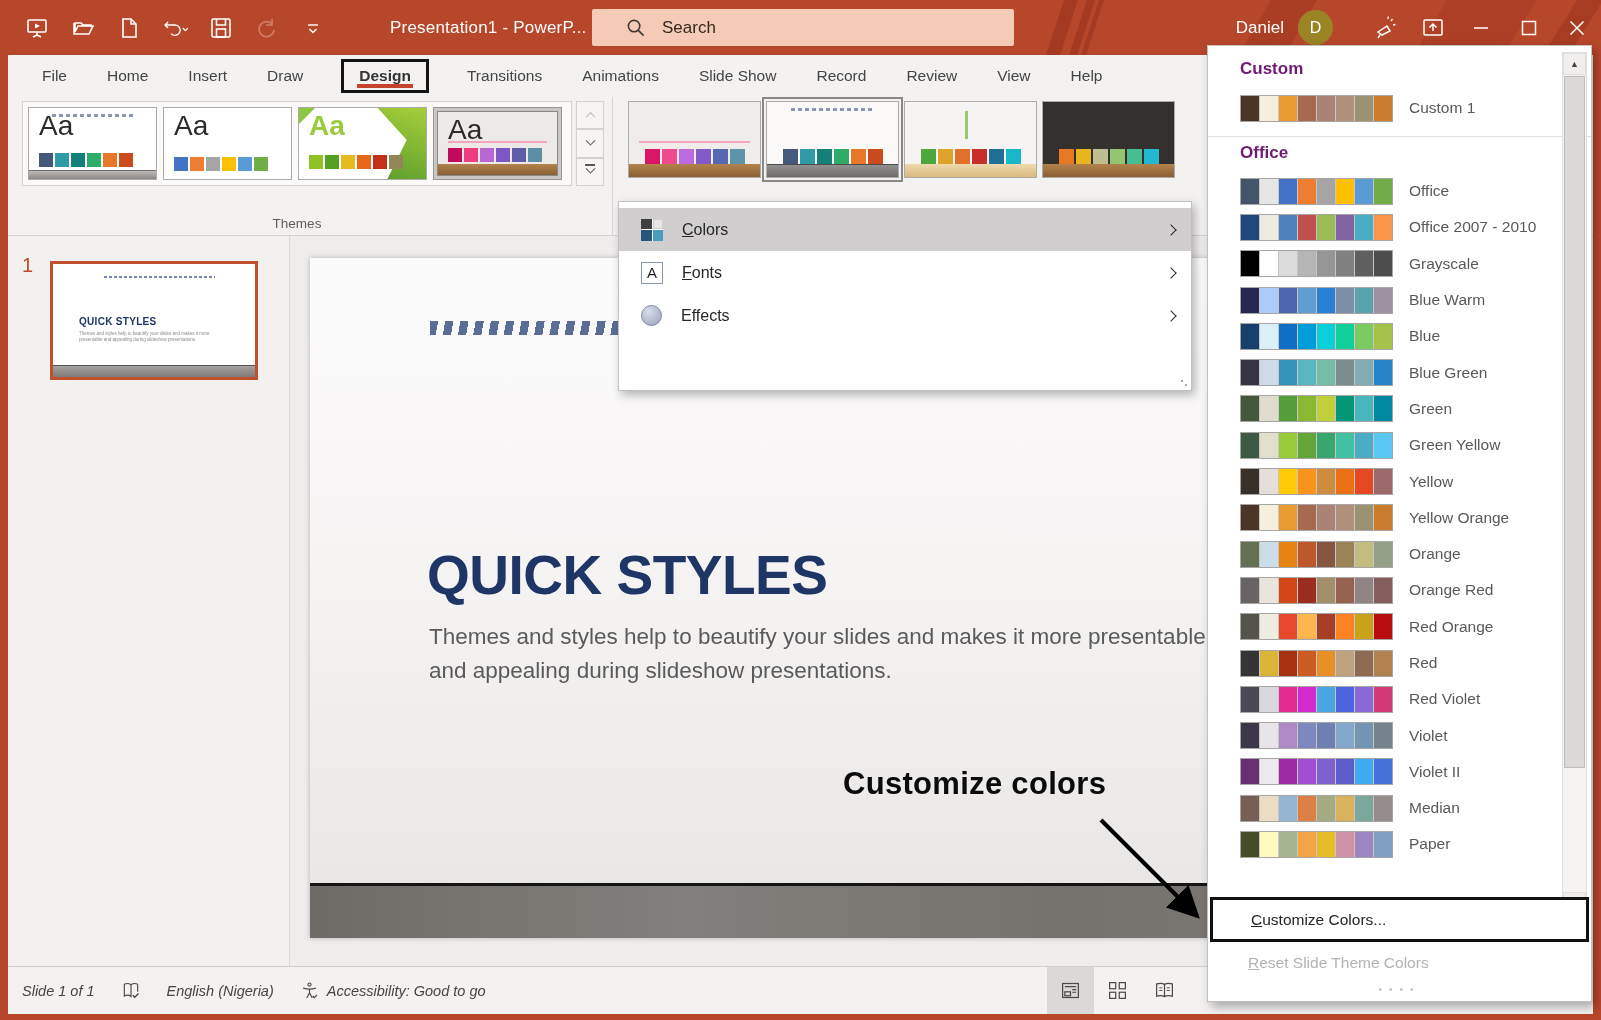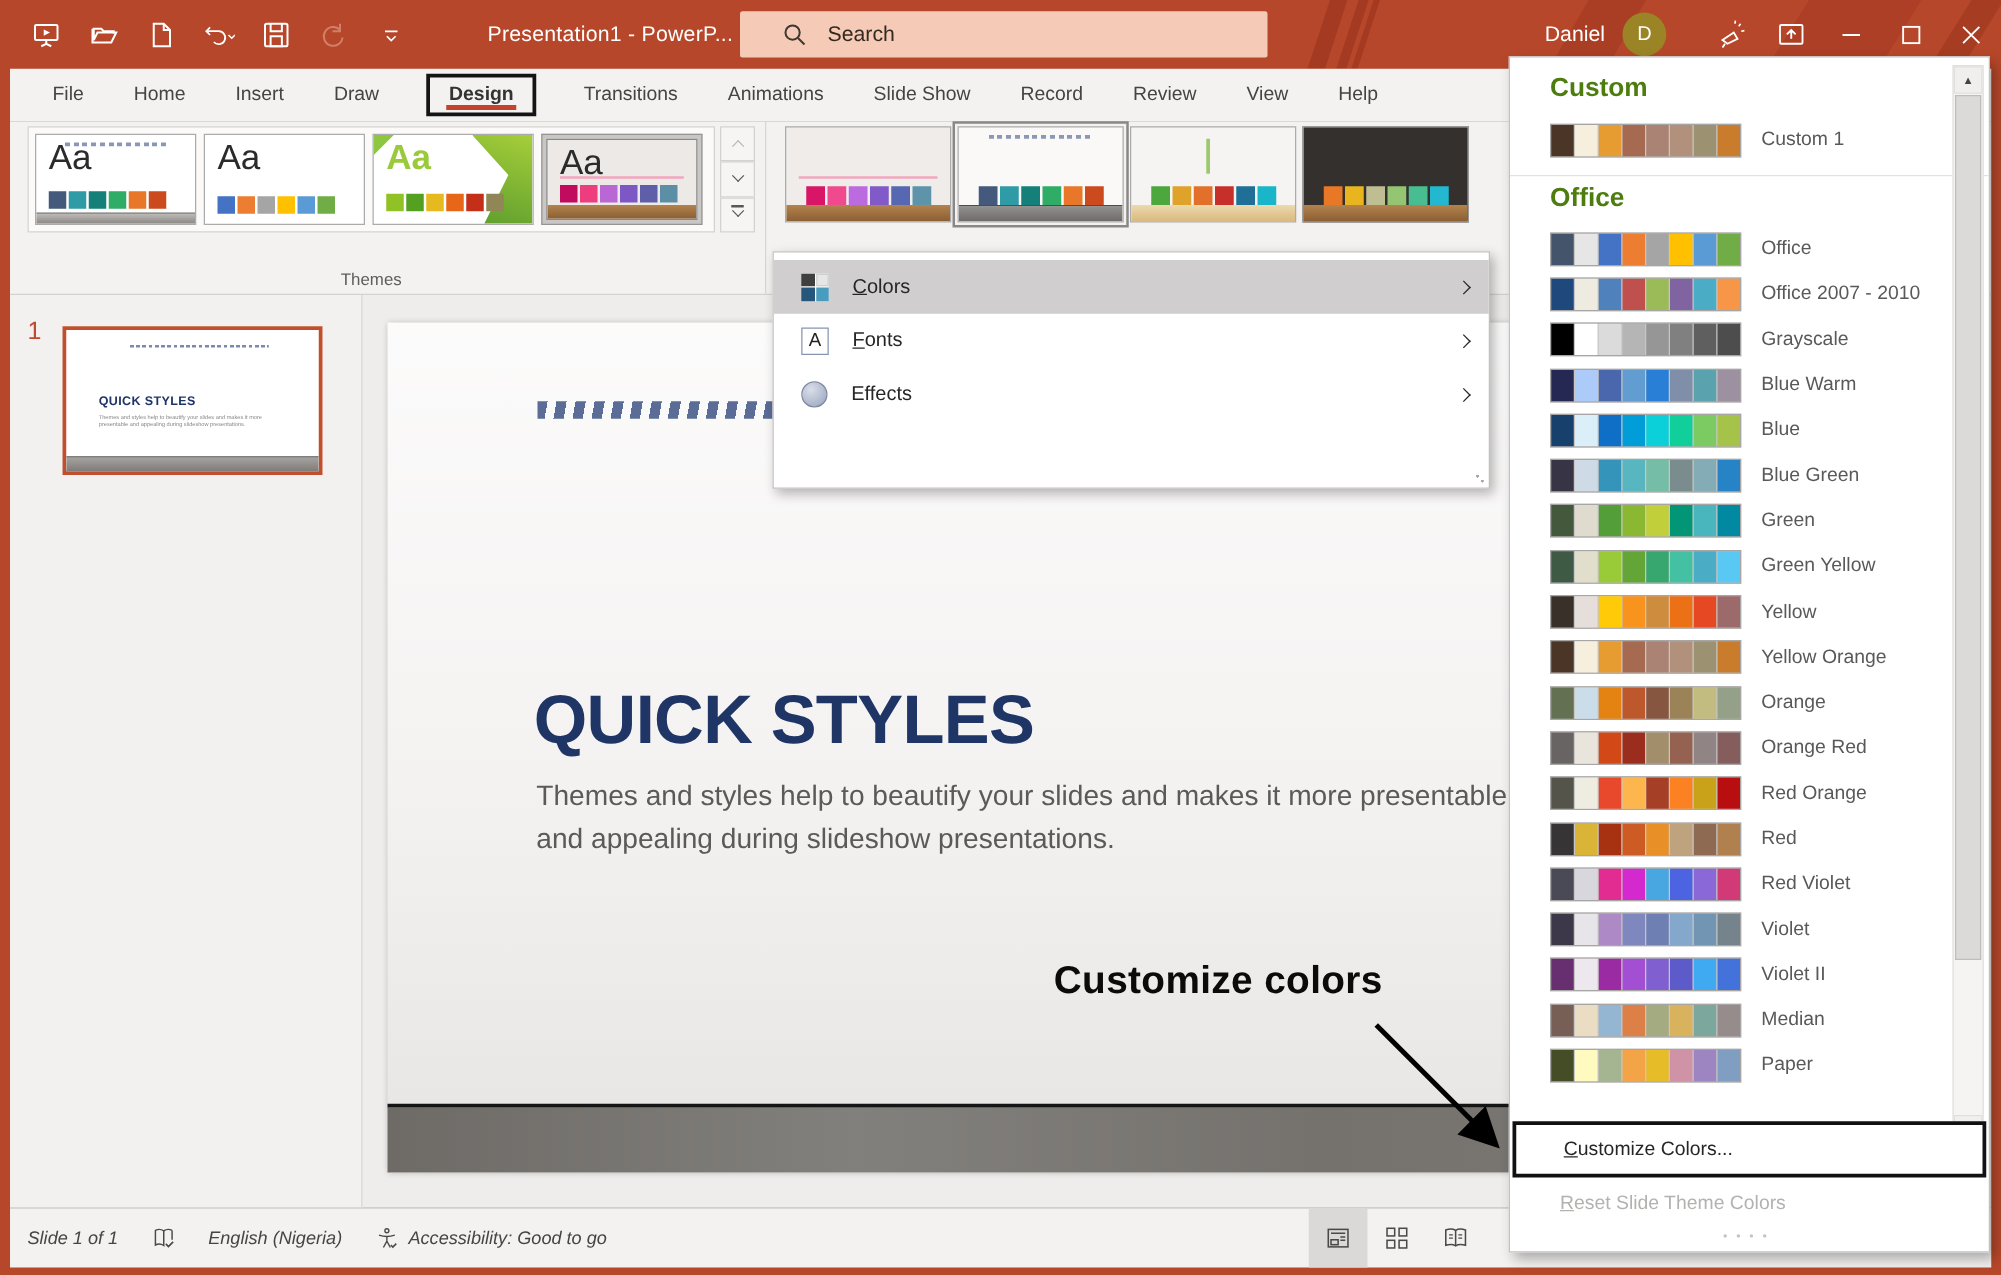--- a/index.html
+++ b/index.html
@@ -78,21 +78,21 @@
   .mi .mchev { position:absolute; right:16px; width:8px; height:8px; border-right:1.7px solid #262626; border-top:1.7px solid #262626; transform:rotate(45deg); }
   .ic-colors { width:22px; height:22px; display:grid; grid-template-columns:1fr 1fr; grid-template-rows:1fr 1fr; gap:1px; background:#fff; }
   .ic-colors i:nth-child(1){background:#3F3F3F;} .ic-colors i:nth-child(2){background:#E6E6E6;border:1px solid #CFCFCF;}
   .ic-colors i:nth-child(3){background:#27567C;} .ic-colors i:nth-child(4){background:#4A9CBE;}
   .ic-fonts { width:22px; height:22px; border:1.5px solid #8496B0; background:#fff; display:flex; align-items:center; justify-content:center; font-size:15px; color:#222; }
   .ic-effects { width:21px; height:21px; border-radius:50%; border:1px solid #7C87A0; background:radial-gradient(circle at 35% 30%, #D9DEE9, #98A3BC); }
   .grip { position:absolute; right:4px; bottom:4px; width:7px; height:7px; background:radial-gradient(circle at 2px 2px, #A9A7A5 1px, transparent 1.3px), radial-gradient(circle at 6px 6px, #A9A7A5 1px, transparent 1.3px); }
 
   
   .cmenu { position:absolute; left:1207px; top:45px; width:385px; height:957px; background:#fff; border:1px solid #C3C1BF; box-shadow:4px 5px 10px rgba(0,0,0,.3); z-index:110; font-size:15.5px; }
-  .cm-header { font-weight:700; color:#4d7c0f; font-size:21px; margin:13px 0 10px 32px; }
+  .cm-header { font-weight:700; color:#701a75; font-size:17px; margin:13px 0 10px 32px; }
   .scheme-row { display:flex; align-items:center; height:36.3px; padding-left:32px; }
   .scheme-row.custom { height:38px; }
   .pal { display:flex; gap:1px; background:#C8C6C4; border:1px solid #A8A6A4; width:153px; }
   .pal span { width:18px; height:25px; display:block; }
   .scheme-label { margin-left:16px; color:#595959; }
   .cm-sep { border-top:1px solid #E3E1DF; margin:9px 0 4px 0; }
   .cm-scroll { position:absolute; right:4px; top:6px; width:25px; height:863px; background:#F5F4F3; border:1px solid #E1DFDD; }
   .sc-btn { position:absolute; left:0; right:0; height:22px; background:#F0EFEE; border:1px solid #E1DFDD; color:#444; font-size:9px; display:flex; align-items:center; justify-content:center; }
   .sc-up { top:0; } .sc-down { bottom:0; }
   .sc-thumb { position:absolute; left:1px; right:1px; top:23px; height:692px; background:#DCDAD8; border:1px solid #BFBDBB; }

